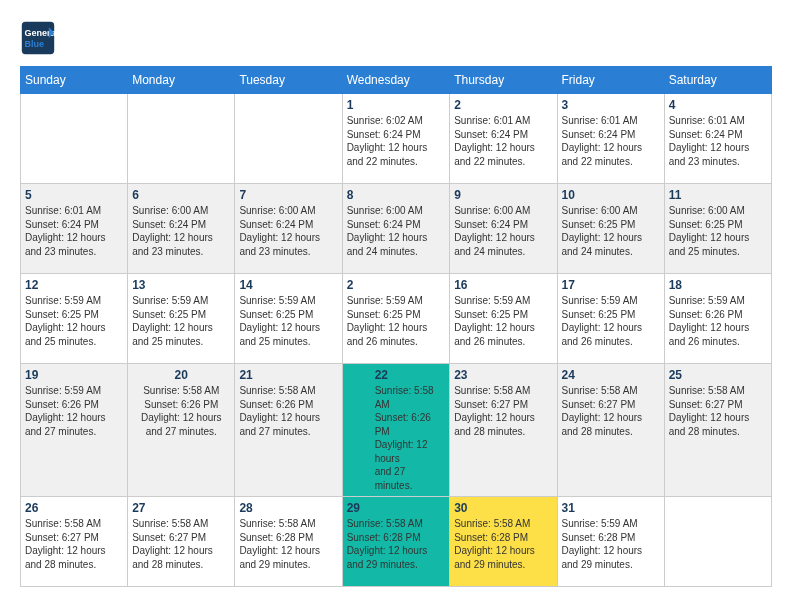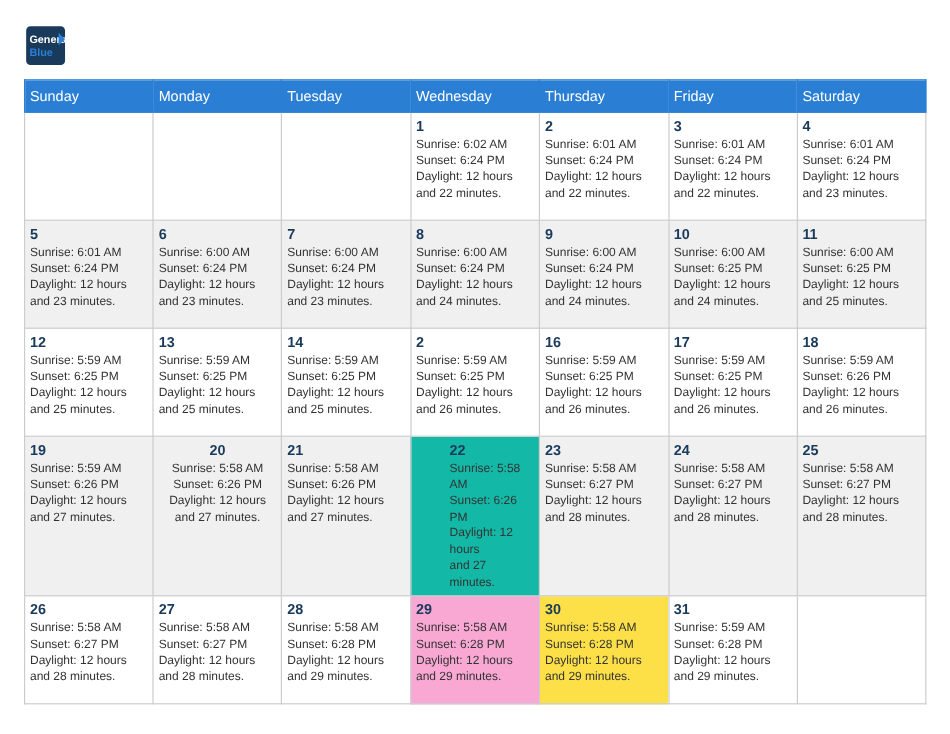--- a/index.html
+++ b/index.html
@@ -321,21 +321,21 @@
 Daylight: 12 hours
 and 28 minutes.</div>
         </td>
         <td style="background: rgb(255, 255, 255); margin-left: 29px;">
           <span class="day-num">28</span>
           <div class="day-info" style="white-space: pre-line;">Sunrise: 5:58 AM
 Sunset: 6:28 PM
 Daylight: 12 hours
 and 29 minutes.</div>
         </td>
-        <td style="background: #f9a8d4;">
+        <td style="background: #14b8a6;">
           <span class="day-num">29</span>
           <div class="day-info" style="white-space: pre-line;">Sunrise: 5:58 AM
 Sunset: 6:28 PM
 Daylight: 12 hours
 and 29 minutes.</div>
         </td>
         <td style="background: #fde047;">
           <span class="day-num">30</span>
           <div class="day-info" style="white-space: pre-line;">Sunrise: 5:58 AM
 Sunset: 6:28 PM

